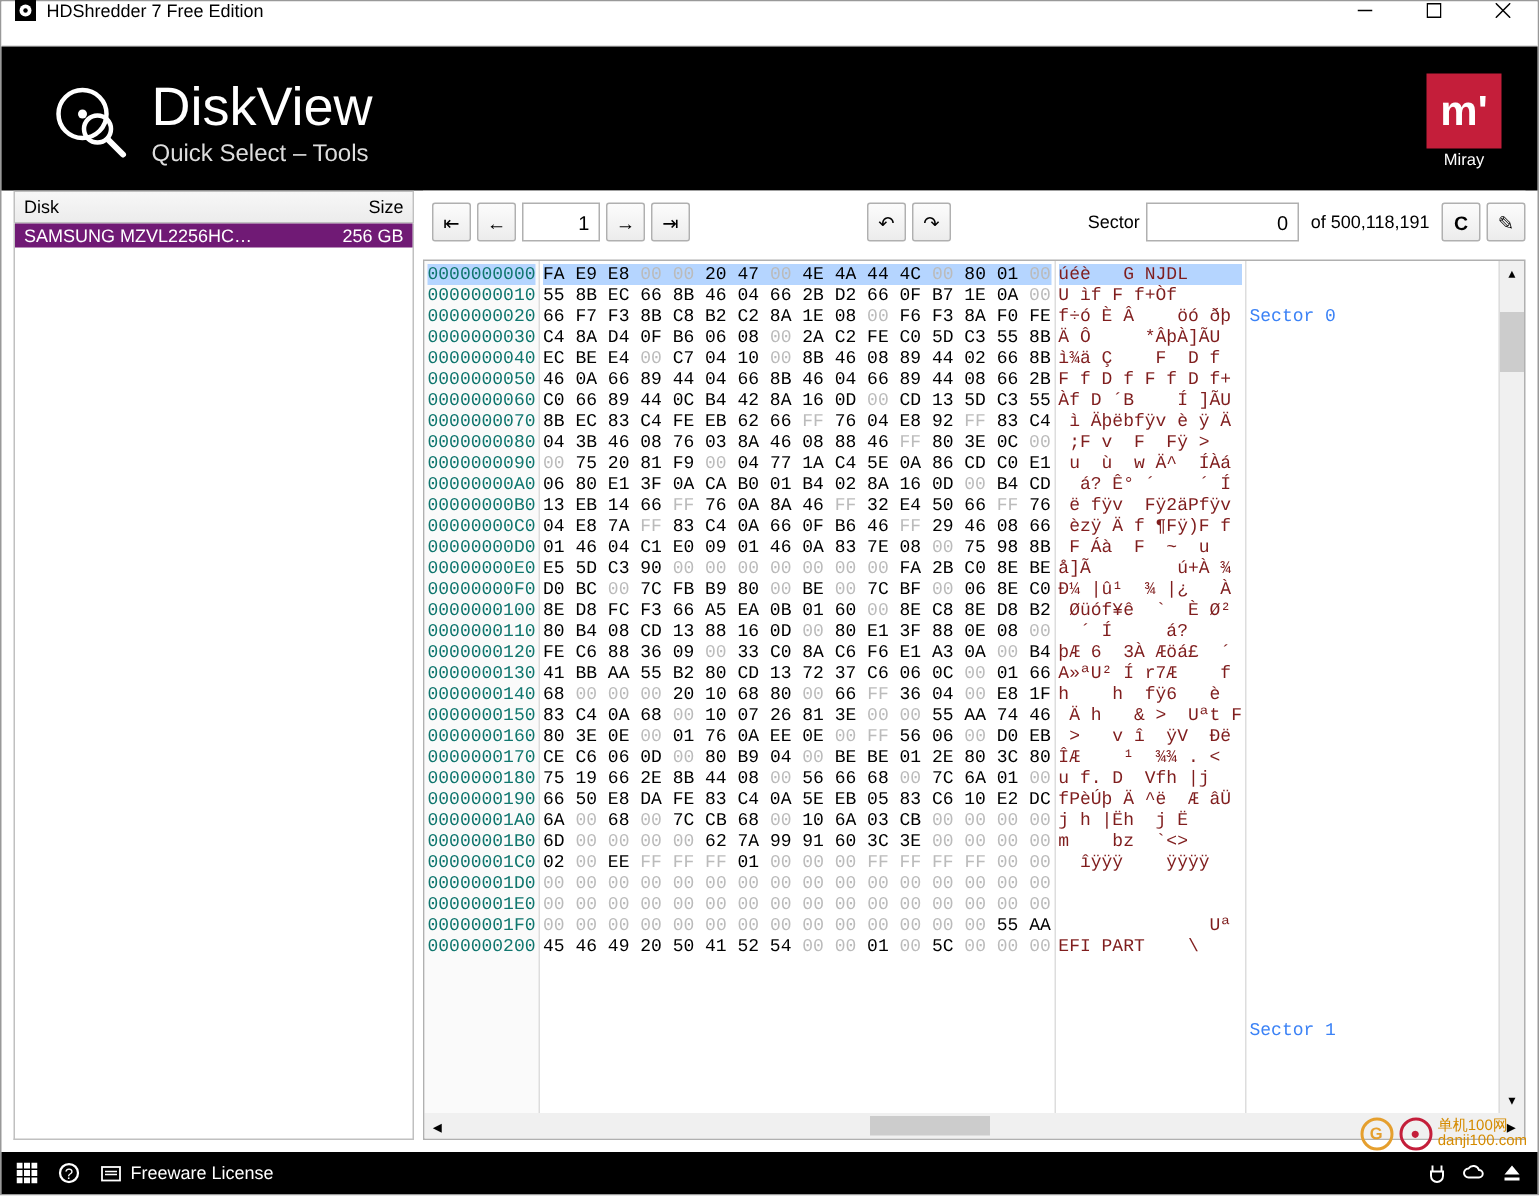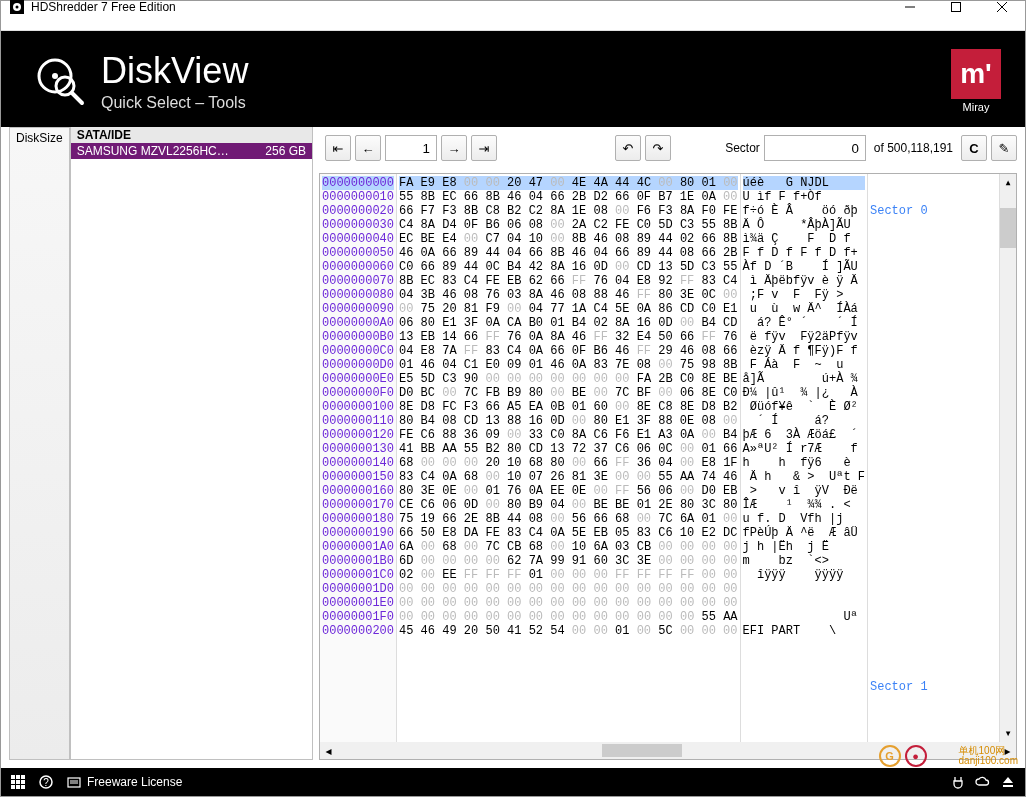--- a/index.html
+++ b/index.html
@@ -25,42 +25,42 @@
 .disk-item { display: flex; background: #701a75; color: #fff; padding: 1px 6px; }
 .disk-item .name { flex: 1; white-space: nowrap; overflow: hidden; text-overflow: ellipsis; }
 .disk-item .size { text-align: right; }
 .nav-btns { display: flex; gap: 4px; align-items: center; margin-left: 6px; }
 .btn { width: 26px; height: 26px; border: 1px solid #b0b0b0; background: linear-gradient(#fcfcfc, #ececec); display: flex; align-items: center; justify-content: center; border-radius: 2px; font-size: 13px; cursor: pointer; }
 .num-input { width: 52px; height: 26px; border: 1px solid #b0b0b0; text-align: right; padding: 0 6px; }
 .sector-label { margin-left: auto; text-align: center; }
 .sector-input { width: 102px; height: 26px; border: 1px solid #b0b0b0; text-align: right; padding: 0 6px; }
 .of-text { margin: 14px 4px; }
 .main { flex: 1; display: flex; overflow: hidden; padding: 0 8px 8px 8px; gap: 6px; }
-.left-col { width: 304px; display: flex; flex-direction: row; }
+.left-col { width: 267px; display: flex; flex-direction: column; }
 .hex-panel { flex: 1; border: 1px solid #b0b0b0; display: flex; flex-direction: column; position: relative; overflow: hidden; }
 .hex-body { flex: 1; overflow: hidden; font-family: Consolas, "Courier New", monospace; font-size: 12px; line-height: 14px; white-space: pre; display: flex; }
-.hex-offset { color: #6d28d9; background: #fafafa; padding: 2px; border-right: 1px solid #ddd; }
+.hex-offset { color: #0f766e; background: #fafafa; padding: 2px; border-right: 1px solid #ddd; }
 .hex-data { padding: 2px; flex: 0 0 auto; letter-spacing: 0px; border-right: 1px solid #ddd; }
-.hex-ascii { padding: 2px; flex: 0 0 auto; color: #000000; border-right: 1px solid #ddd; }
+.hex-ascii { padding: 2px; flex: 0 0 auto; color: #7f1d1d; border-right: 1px solid #ddd; }
 .hex-sector { padding: 2px; flex: 1; color: #3b82f6; }
 .dim { color: #bbb; }
 .scrollbar-v { width: 17px; background: #f0f0f0; border-left: 1px solid #ddd; display: flex; flex-direction: column; }
 .scrollbar-v .thumb { background: #ccc; height: 40px; margin-top: 17px; }
 .scrollbar-v .arrow { height: 17px; display: flex; align-items: center; justify-content: center; }
 .scrollbar-h { height: 17px; background: #f0f0f0; display: flex; align-items: center; }
 .scrollbar-h .arrow { width: 17px; display: flex; align-items: center; justify-content: center; }
 .scrollbar-h .track { flex: 1; position: relative; height: 100%; }
 .scrollbar-h .thumb { position: absolute; left: 40%; width: 80px; top: 2px; bottom: 2px; background: #ccc; }
 .statusbar { background: #000; color: #fff; height: 28px; display: flex; align-items: center; padding: 0 10px; gap: 14px; font-size: 12px; }
 .status-icon { display: flex; align-items: center; gap: 6px; }
 .status-right { margin-left: auto; display: flex; gap: 10px; align-items: center; }
 .watermark { position: absolute; right: 8px; bottom: 30px; display: flex; align-items: center; gap: 4px; color: #d58b00; font-size: 11px; pointer-events: none; }
 .watermark .c1 { width: 22px; height: 22px; border: 2px solid #e59f2e; border-radius: 50%; display: flex; align-items: center; justify-content: center; color: #e59f2e; font-weight: bold; }
 .watermark .c2 { width: 22px; height: 22px; border: 2px solid #c41e3a; border-radius: 50%; display: flex; align-items: center; justify-content: center; color: #c41e3a; }
-.watermark-text { font-size: 10px; line-height: 1; margin-left: 28px; }
+.watermark-text { font-size: 10px; line-height: 1; }
 svg { display: block; }
 </style>
 </head>
 <body>
 
 <div class="window">
   <div class="titlebar">
     <span class="titlebar-icon">
       <svg width="16" height="16" viewBox="0 0 16 16">
           <rect x="1" y="1" width="14" height="14" fill="#000"></rect>
@@ -106,21 +106,20 @@
     </div>
   </div>
 
   <div class="main">
     <div class="left-col">
       <div class="disk-header">
         <div class="col-disk">Disk</div>
         <div class="col-size">Size</div>
       </div>
       <div class="disk-list" style="flex:1;">
-        <div class="disk-group">SATA/IDE</div>
         <div class="disk-item">
           <div class="name">SAMSUNG MZVL2256HC…</div>
           <div class="size">256 GB</div>
         </div>
       </div>
     </div>
 
     <div style="flex:1; display:flex; flex-direction:column; gap:4px;">
       <div class="toolbar" style="padding:0;">
         <div class="nav-btns">

